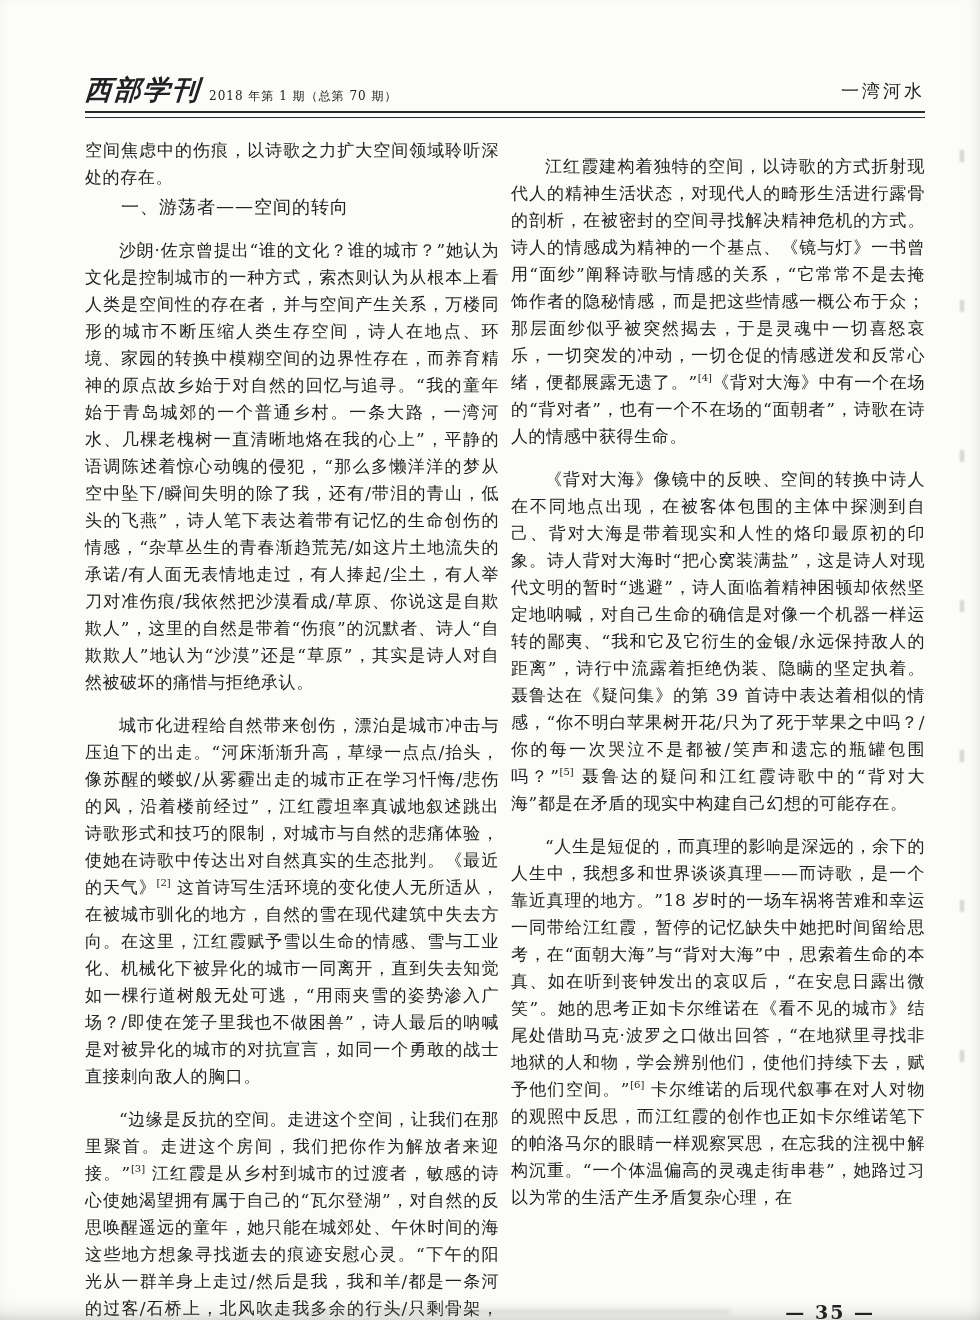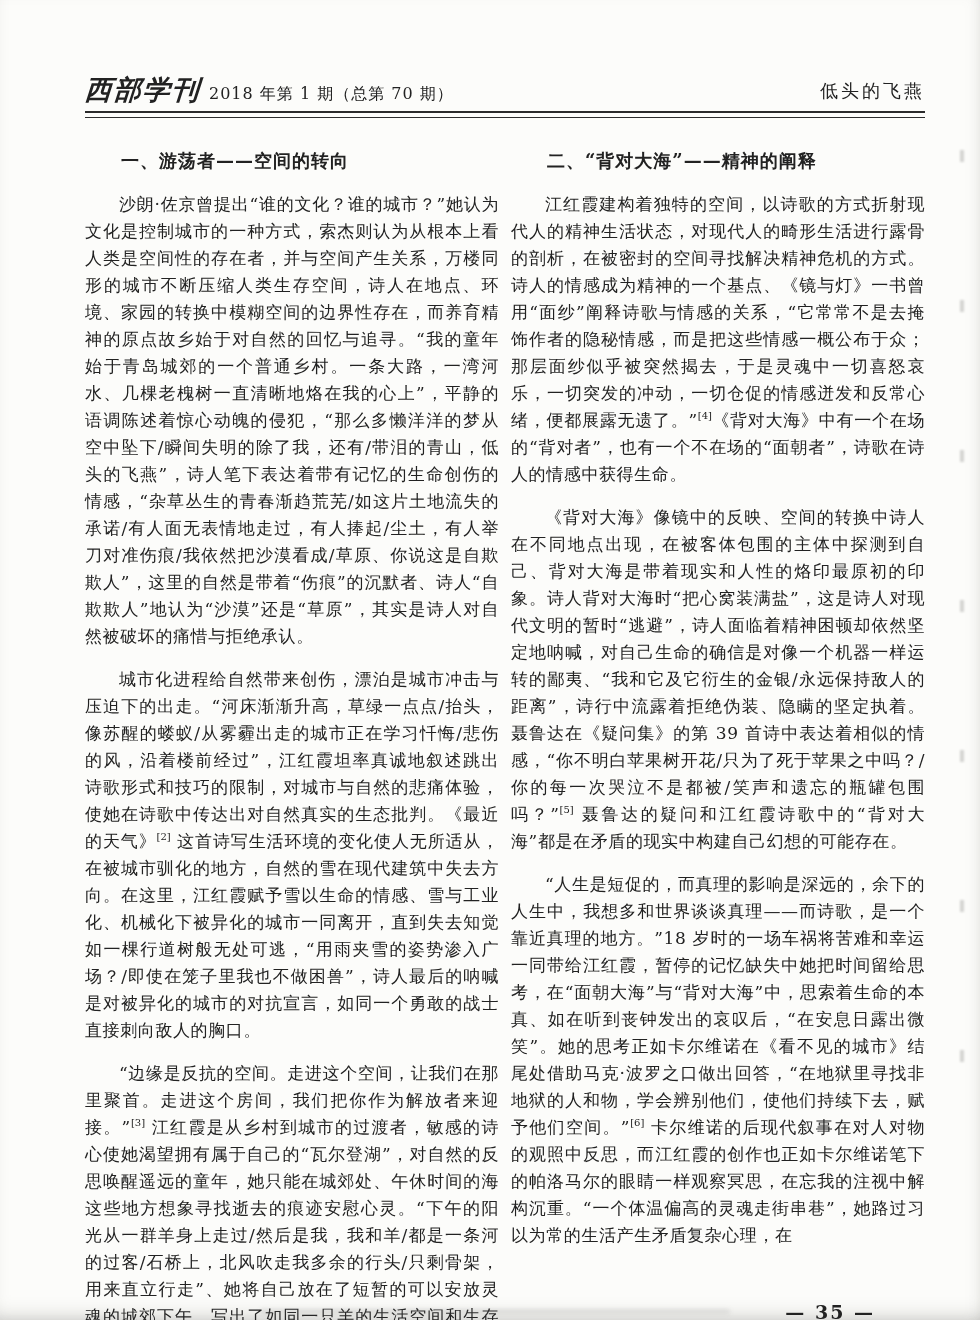--- a/index.html
+++ b/index.html
@@ -16,40 +16,40 @@
   
   .header{
     position:absolute;left:85px;top:76px;width:840px;
     display:flex;justify-content:space-between;align-items:flex-end;
   }
   .header-left{display:flex;align-items:flex-end;gap:8px;}
   .logo{
     font-size:27px;font-weight:bold;font-style:italic;
     letter-spacing:2px;line-height:1;transform:skewX(-4deg);
   }
-  .issue{font-size:16px;line-height:1.2;letter-spacing:1px;}
+  .issue{font-size:12px;line-height:1.2;letter-spacing:1px;}
   .section-label{font-size:18px;letter-spacing:3px;}
   .rule{
     position:absolute;left:85px;top:111px;width:840px;height:4px;
     border-top:2.5px solid #2b2b2b;border-bottom:1.5px solid #2b2b2b;
   }
   
   .body{
     position:absolute;left:85px;top:137px;width:840px;
     display:flex;gap:12px;
   }
   .col{width:414px;}
   .para,.continuation{
     margin:0;font-size:17px;line-height:27px;letter-spacing:.6px;
     text-align:justify;text-justify:inter-character;
   }
   .para{text-indent:2em;margin-top:16px;}
   .continuation{text-indent:0;}
   .heading{
-    margin:9px 0;font-size:18px;line-height:29px;font-weight:bold;
+    margin:1px 0;font-size:18px;line-height:29px;font-weight:normal;
     letter-spacing:1px;text-indent:2em;
   }
   sup{font-size:10px;line-height:0;vertical-align:super;letter-spacing:0;}
   
   .footer{
     position:absolute;top:1301px;right:105px;
     font-size:19px;font-weight:bold;letter-spacing:2px;
   }
   
   .artifact-strip{
@@ -66,34 +66,34 @@
 </head>
 <body>
 
 <div class="page">
 
   <div class="header">
     <div class="header-left">
       <span class="logo">西部学刊</span>
       <span class="issue">2018 年第 1 期（总第 70 期）</span>
     </div>
-    <div class="section-label">低头的飞燕</div>
+    <div class="section-label">一湾河水</div>
   </div>
 
   <div class="rule"></div>
 
   <div class="body">
     <div class="col" id="col-left">
+        <p class="continuation">空间焦虑中的伤痕，以诗歌之力扩大空间领域聆听深处的存在。</p>
         <h3 class="heading">一、游荡者——空间的转向</h3>
         <p class="para">沙朗·佐京曾提出“谁的文化？谁的城市？”她认为文化是控制城市的一种方式，索杰则认为从根本上看人类是空间性的存在者，并与空间产生关系，万楼同形的城市不断压缩人类生存空间，诗人在地点、环境、家园的转换中模糊空间的边界性存在，而养育精神的原点故乡始于对自然的回忆与追寻。“我的童年始于青岛城郊的一个普通乡村。一条大路，一湾河水、几棵老槐树一直清晰地烙在我的心上”，平静的语调陈述着惊心动魄的侵犯，“那么多懒洋洋的梦从空中坠下/瞬间失明的除了我，还有/带泪的青山，低头的飞燕”，诗人笔下表达着带有记忆的生命创伤的情感，“杂草丛生的青春渐趋荒芜/如这片土地流失的承诺/有人面无表情地走过，有人捧起/尘土，有人举刀对准伤痕/我依然把沙漠看成/草原、你说这是自欺欺人”，这里的自然是带着“伤痕”的沉默者、诗人“自欺欺人”地认为“沙漠”还是“草原”，其实是诗人对自然被破坏的痛惜与拒绝承认。</p>
         <p class="para">城市化进程给自然带来创伤，漂泊是城市冲击与压迫下的出走。“河床渐渐升高，草绿一点点/抬头，像苏醒的蝼蚁/从雾霾出走的城市正在学习忏悔/悲伤的风，沿着楼前经过”，江红霞坦率真诚地叙述跳出诗歌形式和技巧的限制，对城市与自然的悲痛体验，使她在诗歌中传达出对自然真实的生态批判。《最近的天气》<sup>[2]</sup> 这首诗写生活环境的变化使人无所适从，在被城市驯化的地方，自然的雪在现代建筑中失去方向。在这里，江红霞赋予雪以生命的情感、雪与工业化、机械化下被异化的城市一同离开，直到失去知觉如一棵行道树般无处可逃，“用雨夹雪的姿势渗入广场？/即使在笼子里我也不做困兽”，诗人最后的呐喊是对被异化的城市的对抗宣言，如同一个勇敢的战士直接刺向敌人的胸口。</p>
         <p class="para">“边缘是反抗的空间。走进这个空间，让我们在那里聚首。走进这个房间，我们把你作为解放者来迎接。”<sup>[3]</sup> 江红霞是从乡村到城市的过渡者，敏感的诗心使她渴望拥有属于自己的“瓦尔登湖”，对自然的反思唤醒遥远的童年，她只能在城郊处、午休时间的海这些地方想象寻找逝去的痕迹安慰心灵。“下午的阳光从一群羊身上走过/然后是我，我和羊/都是一条河的过客/石桥上，北风吹走我多余的行头/只剩骨架，用来直立行走”、她将自己放在了短暂的可以安放灵魂的城郊下午，写出了如同一只羊的生活空间和生存状态。诗人“把自己像扔干草一</p>
       </div>
     <div class="col" id="col-right">
-        <h3 class="heading">二、“背对大海”——精神的阐释</h3>
         <p class="para">江红霞建构着独特的空间，以诗歌的方式折射现代人的精神生活状态，对现代人的畸形生活进行露骨的剖析，在被密封的空间寻找解决精神危机的方式。诗人的情感成为精神的一个基点、《镜与灯》一书曾用“面纱”阐释诗歌与情感的关系，“它常常不是去掩饰作者的隐秘情感，而是把这些情感一概公布于众；那层面纱似乎被突然揭去，于是灵魂中一切喜怒哀乐，一切突发的冲动，一切仓促的情感迸发和反常心绪，便都展露无遗了。”<sup>[4]</sup>《背对大海》中有一个在场的“背对者”，也有一个不在场的“面朝者”，诗歌在诗人的情感中获得生命。</p>
         <p class="para">《背对大海》像镜中的反映、空间的转换中诗人在不同地点出现，在被客体包围的主体中探测到自己、背对大海是带着现实和人性的烙印最原初的印象。诗人背对大海时“把心窝装满盐”，这是诗人对现代文明的暂时“逃避”，诗人面临着精神困顿却依然坚定地呐喊，对自己生命的确信是对像一个机器一样运转的鄙夷、“我和它及它衍生的金银/永远保持敌人的距离”，诗行中流露着拒绝伪装、隐瞒的坚定执着。聂鲁达在《疑问集》的第 39 首诗中表达着相似的情感，“你不明白苹果树开花/只为了死于苹果之中吗？/你的每一次哭泣不是都被/笑声和遗忘的瓶罐包围吗？”<sup>[5]</sup> 聂鲁达的疑问和江红霞诗歌中的“背对大海”都是在矛盾的现实中构建自己幻想的可能存在。</p>
         <p class="para">“人生是短促的，而真理的影响是深远的，余下的人生中，我想多和世界谈谈真理——而诗歌，是一个靠近真理的地方。”18 岁时的一场车祸将苦难和幸运一同带给江红霞，暂停的记忆缺失中她把时间留给思考，在“面朝大海”与“背对大海”中，思索着生命的本真、如在听到丧钟发出的哀叹后，“在安息日露出微笑”。她的思考正如卡尔维诺在《看不见的城市》结尾处借助马克·波罗之口做出回答，“在地狱里寻找非地狱的人和物，学会辨别他们，使他们持续下去，赋予他们空间。”<sup>[6]</sup> 卡尔维诺的后现代叙事在对人对物的观照中反思，而江红霞的创作也正如卡尔维诺笔下的帕洛马尔的眼睛一样观察冥思，在忘我的注视中解构沉重。“一个体温偏高的灵魂走街串巷”，她路过习以为常的生活产生矛盾复杂心理，在</p>
       </div>
   </div>
 
   <div class="footer">— 35 —</div>
 
   <div class="artifact-strip"></div>
   <div class="artifact-bottom"></div>

